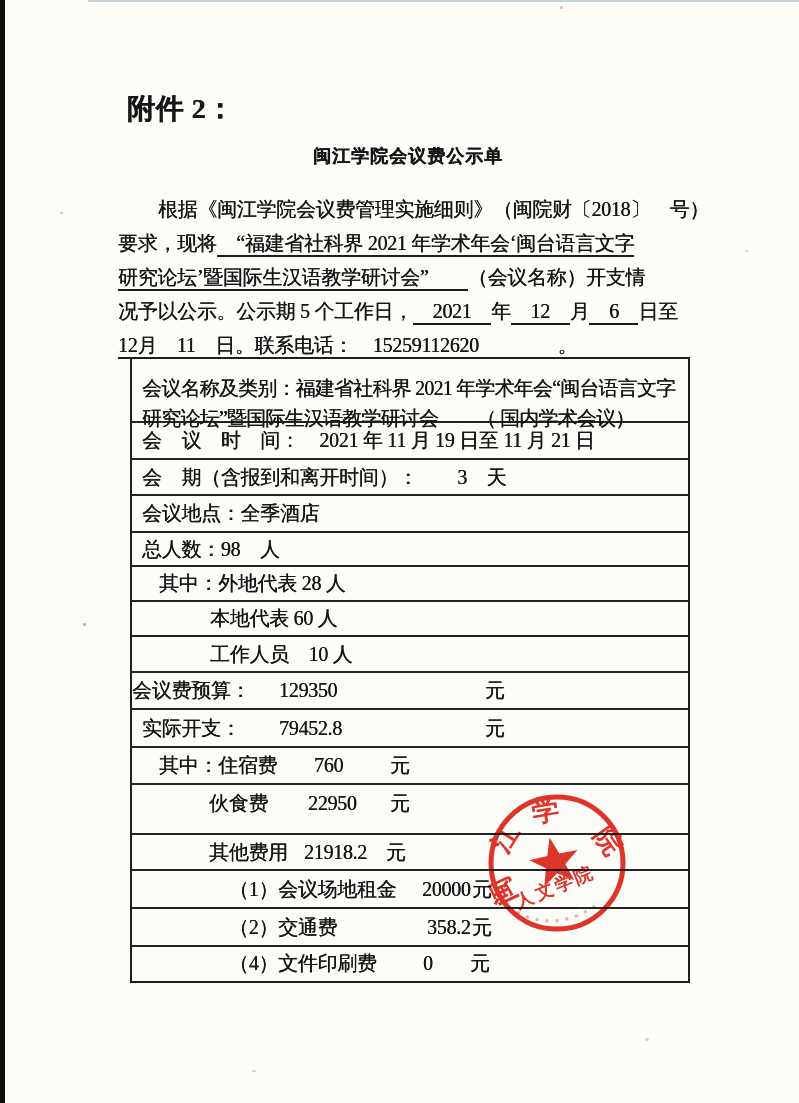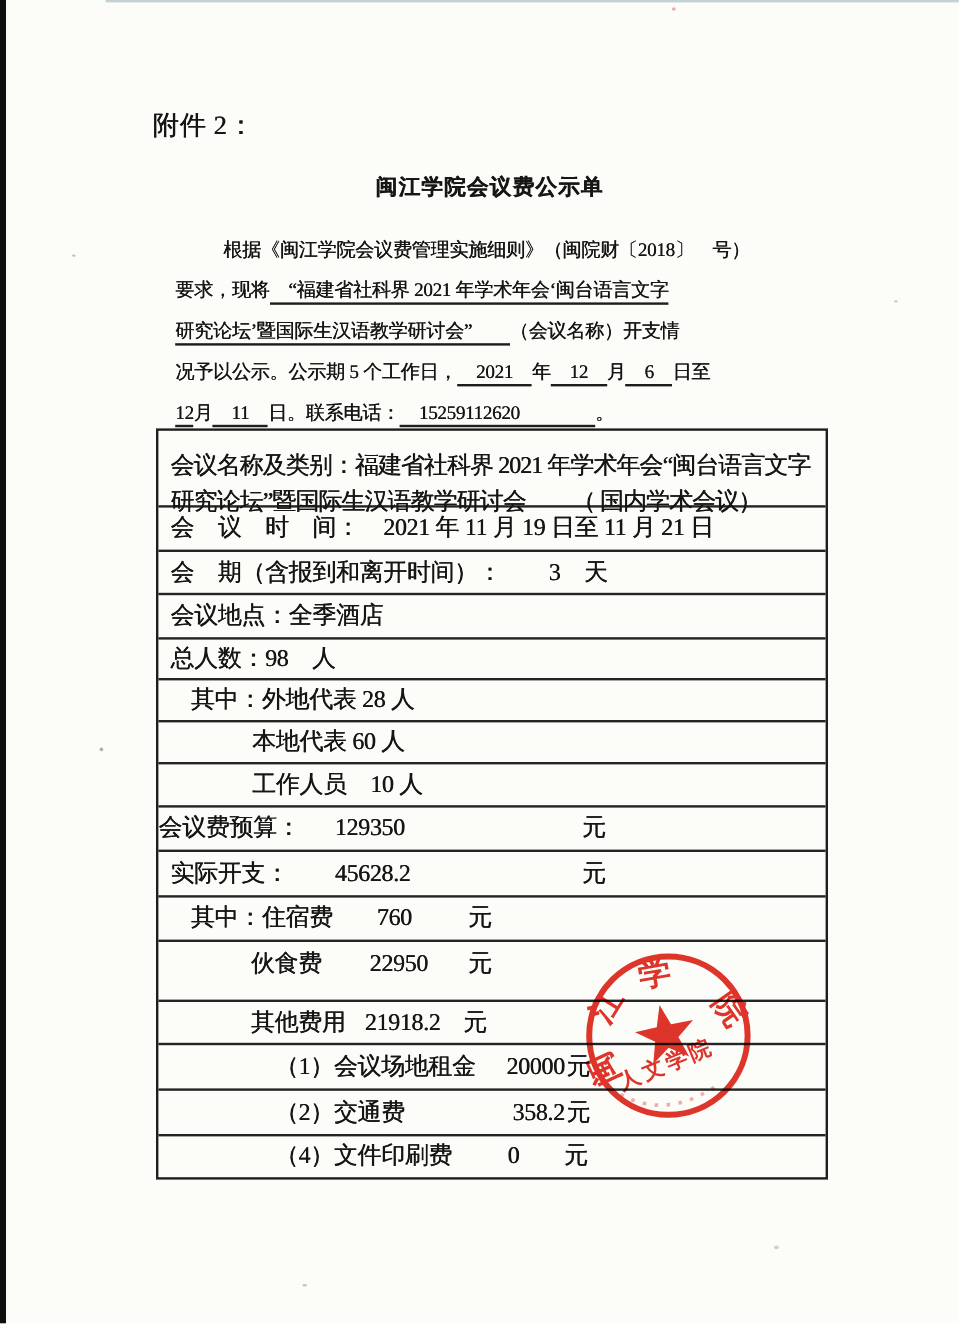--- a/index.html
+++ b/index.html
@@ -7,25 +7,25 @@
     width:799px;height:1103px;position:relative;overflow:hidden;
     background:#fcfcf9;
     font-family:"Liberation Serif","DejaVu Serif",serif;
     color:#161616;
   }
   
   .edge-strip{position:absolute;left:0;top:0;width:5px;height:1103px;background:#0e0e0e;}
   .top-line{position:absolute;left:88px;top:0;right:0;height:2px;background:#aec3c8;opacity:.75;}
   .speck{position:absolute;border-radius:50%;}
   
-  .attach{position:absolute;left:127px;top:90px;font-size:22px;font-weight:400;letter-spacing:.5px;}
+  .attach{position:absolute;left:127px;top:90px;font-size:28px;font-weight:700;letter-spacing:.5px;}
   .title{position:absolute;left:130px;top:144px;width:556px;text-align:center;
          font-size:18px;font-weight:700;letter-spacing:1px;}
   
-  .para{position:absolute;left:146px;top:192px;width:600px;font-size:16px;letter-spacing:-.3px;}
+  .para{position:absolute;left:118px;top:192px;width:600px;font-size:20px;letter-spacing:-.3px;}
   .pline{height:34px;line-height:34px;white-space:nowrap;}
   .pline.ind{text-indent:40px;}
   .u{border-bottom:2px solid #1d1d1d;padding-bottom:1px;}
   .para span, .row span, .row div{text-shadow:.35px 0 currentColor;}
   .attach,.title{text-shadow:.4px 0 currentColor;}
   
   .table{position:absolute;left:130px;top:357px;width:556px;border:2px solid #1e1e1e;
          font-size:20px;letter-spacing:-.3px;background:transparent;}
   .row{position:relative;border-bottom:2px solid #242424;padding-left:10px;box-sizing:border-box;white-space:nowrap;}
   .row:last-child{border-bottom:none;}
@@ -95,21 +95,21 @@
   <div class="row" style="height:36px;line-height:34px;padding-left:78px">
     <span>工作人员　10 人</span>
   </div>
   <div class="row" style="height:37px;line-height:35px">
     <span class="abs" style="left:0">会议费预算：</span>
     <span class="abs" style="left:147px">129350</span>
     <span class="abs" style="left:353px">元</span>
   </div>
   <div class="row" style="height:38px;line-height:36px">
     <span class="abs" style="left:10px">实际开支：</span>
-    <span class="abs" style="left:147px">45628.2</span>
+    <span class="abs" style="left:147px">79452.8</span>
     <span class="abs" style="left:353px">元</span>
   </div>
   <div class="row" style="height:37px;line-height:35px">
     <span class="abs" style="left:27px">其中：住宿费</span>
     <span class="abs" style="left:182px">760</span>
     <span class="abs" style="left:258px">元</span>
   </div>
   <div class="row" style="height:50px;line-height:36px">
     <span class="abs" style="left:77px">伙食费</span>
     <span class="abs" style="left:176px">22950</span>

